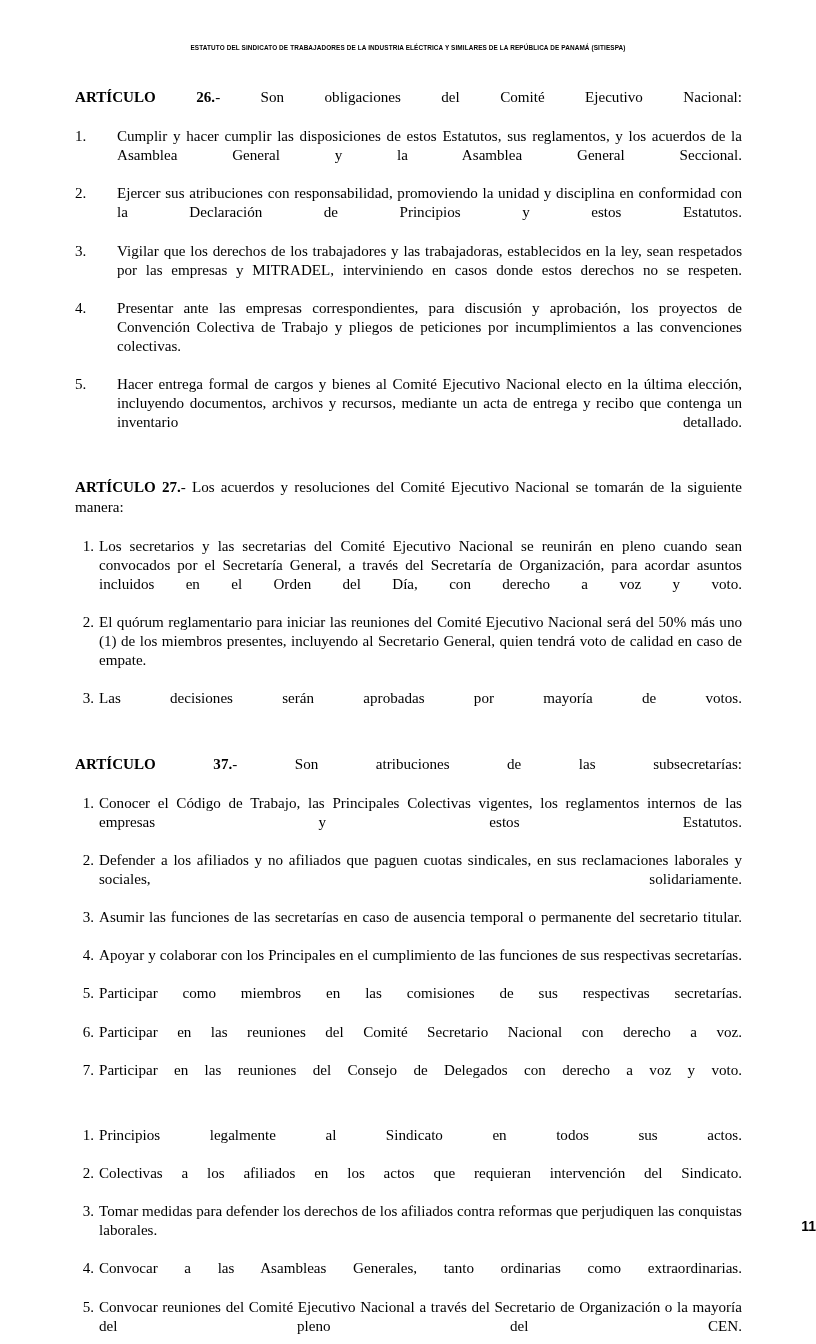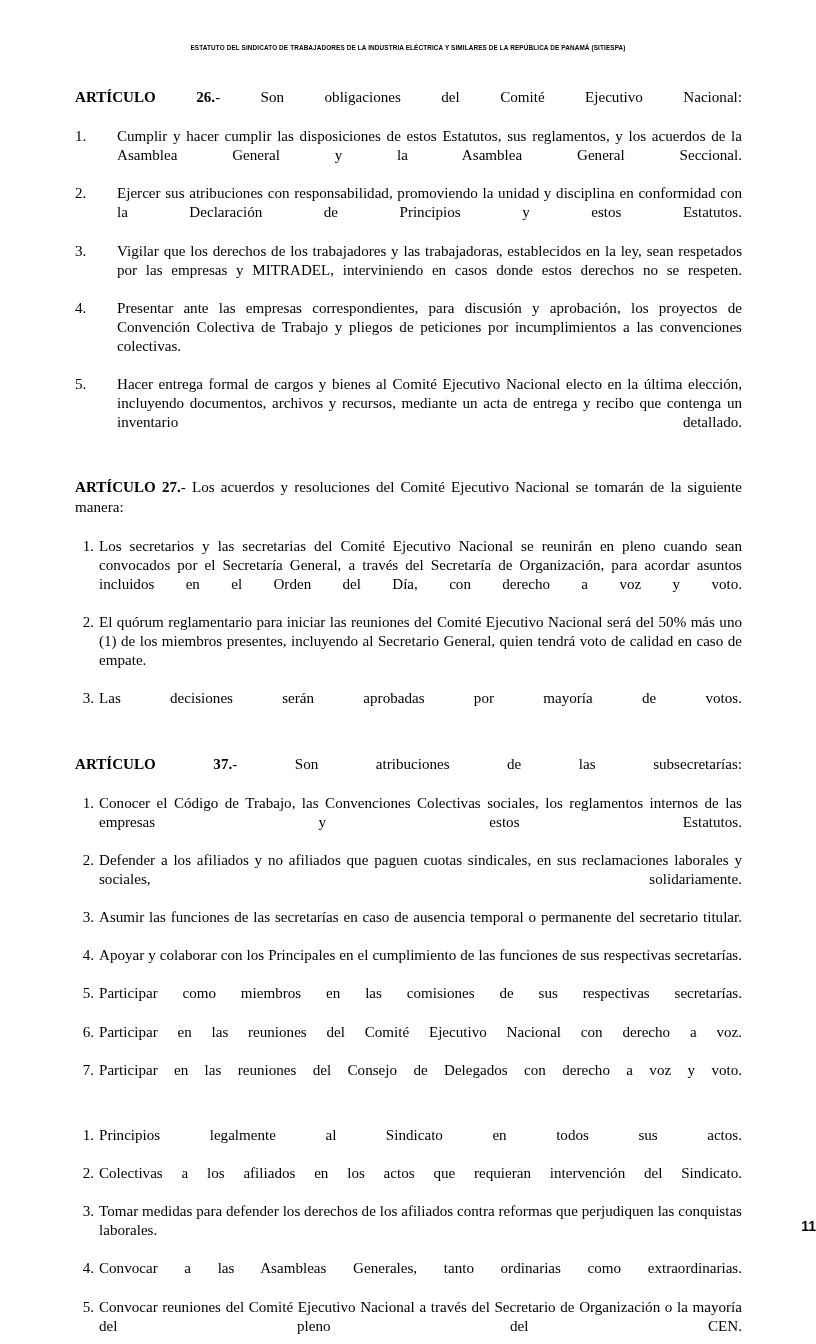--- a/index.html
+++ b/index.html
@@ -170,41 +170,41 @@
             <span class="num">3.</span>
             <span class="txt">Las decisiones serán aprobadas por mayoría de votos.</span>
           </li>
         </ol>
       </section>
       <section class="article">
         <p class="art-head"><span class="label">ARTÍCULO 37.</span><span>- Son atribuciones de las subsecretarías:</span></p>
         <ol class="items indent-tight">
           <li>
             <span class="num">1.</span>
-            <span class="txt">Conocer el Código de Trabajo, las Convenciones Colectivas sociales, los reglamentos internos de las empresas y estos Estatutos.</span>
+            <span class="txt">Conocer el Código de Trabajo, las Principales Colectivas vigentes, los reglamentos internos de las empresas y estos Estatutos.</span>
           </li>
           <li>
             <span class="num">2.</span>
             <span class="txt">Defender a los afiliados y no afiliados que paguen cuotas sindicales, en sus reclamaciones laborales y sociales, solidariamente.</span>
           </li>
           <li>
             <span class="num">3.</span>
             <span class="txt">Asumir las funciones de las secretarías en caso de ausencia temporal o permanente del secretario titular.</span>
           </li>
           <li>
             <span class="num">4.</span>
             <span class="txt">Apoyar y colaborar con los Principales en el cumplimiento de las funciones de sus respectivas secretarías.</span>
           </li>
           <li>
             <span class="num">5.</span>
             <span class="txt">Participar como miembros en las comisiones de sus respectivas secretarías.</span>
           </li>
           <li>
             <span class="num">6.</span>
-            <span class="txt">Participar en las reuniones del Comité Ejecutivo Nacional con derecho a voz.</span>
+            <span class="txt">Participar en las reuniones del Comité Secretario Nacional con derecho a voz.</span>
           </li>
           <li>
             <span class="num">7.</span>
             <span class="txt">Participar en las reuniones del Consejo de Delegados con derecho a voz y voto.</span>
           </li>
         </ol>
       </section>
       <section class="article">
         <ol class="items indent-tight">
           <li>

